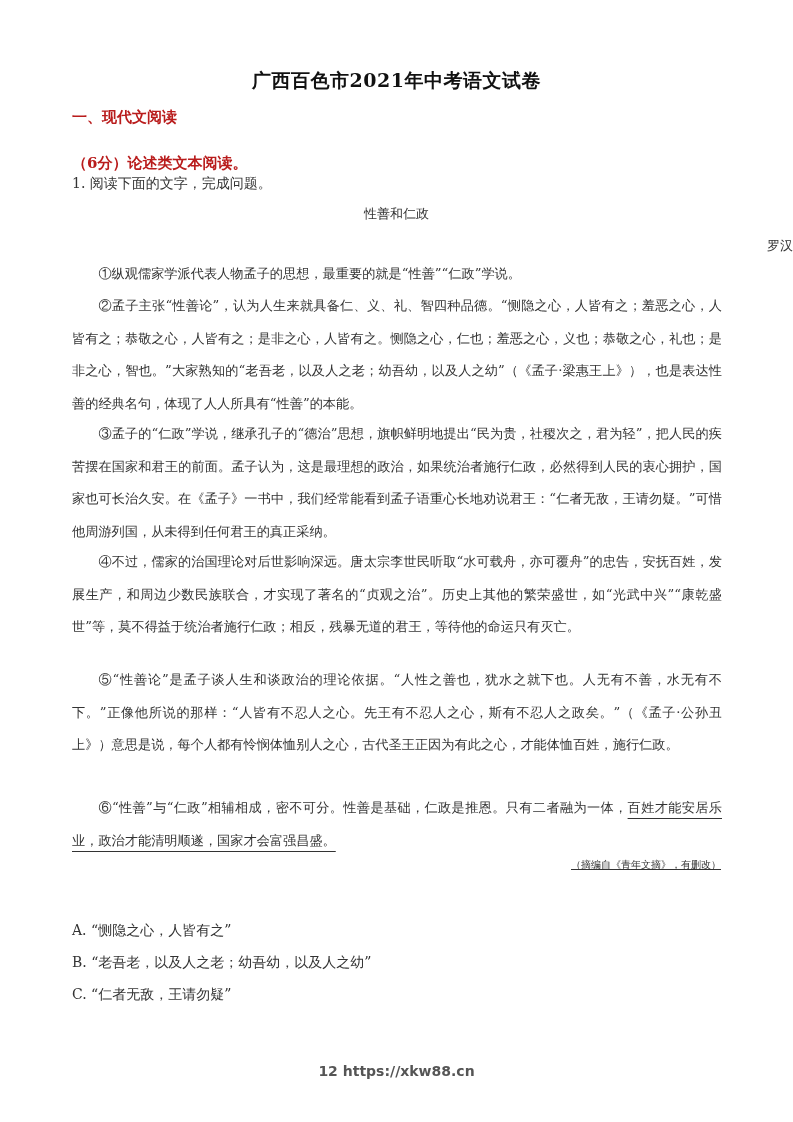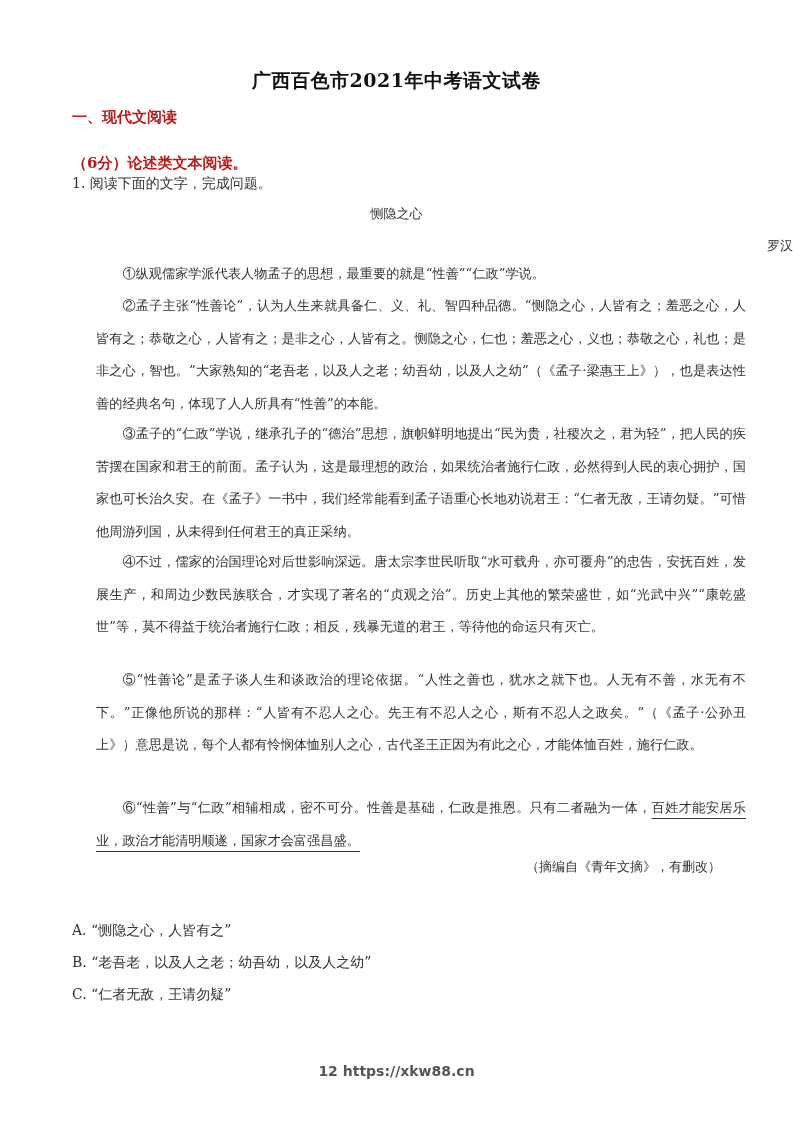--- a/index.html
+++ b/index.html
@@ -5,36 +5,36 @@
   html, body { margin: 0; padding: 0; background: #ffffff; }
   body { width: 793px; height: 1122px; position: relative; overflow: hidden;
          font-family: "DejaVu Serif", "Liberation Serif", serif; color: #222; }
   .page { position: absolute; left: 0; top: 0; width: 793px; height: 1122px; }
   .title { position: absolute; top: 68px; left: 0; width: 793px; text-align: center;
            font-size: 19px; font-weight: bold; letter-spacing: 0.5px; color: #111; }
   .sec { position: absolute; left: 72px; font-weight: bold; font-size: 15px; color: #b91c1c; }
   .line { position: absolute; left: 72px; font-size: 14px; color: #333; white-space: nowrap; }
   .center { position: absolute; left: 0; width: 793px; text-align: center; font-size: 13px; color: #333; }
   .para { position: absolute; left: 72px; width: 650px; font-size: 13.2px; line-height: 32.5px;
-          color: #333; text-indent: 2em; text-align: justify; text-align-last: left; margin-left: 24px; }
+          color: #333; text-indent: 2em; text-align: justify; text-align-last: left; }
   .u { text-decoration: underline; text-underline-offset: 6px; }
-  .source { position: absolute; right: 72px; top: 858px; font-size: 13px; color: #333; }
+  .source { position: absolute; right: 72px; top: 858px; font-size: 10px; color: #333; text-decoration: underline; }
   .footer { position: absolute; top: 1063px; left: 0; width: 793px; text-align: center;
             font-family: "DejaVu Sans", sans-serif; font-size: 14px; color: #555; font-weight: bold; }
 </style>
 </head>
 <body>
 
 <div class="page">
   <div class="title">广西百色市2021年中考语文试卷</div>
   <div class="sec" style="top:108px;">一、现代文阅读</div>
   <div class="sec" style="top:154px;">（6分）论述类文本阅读。</div>
   <div class="line" style="top:175px;">1. 阅读下面的文字，完成问题。</div>
 
-  <div class="center" style="top:205px;">恻隐之心</div>
+  <div class="center" style="top:205px;">性善和仁政</div>
   <div class="center" style="top:237px;text-align:right;">罗汉</div>
 
   <div class="para" style="top:258px;">①纵观儒家学派代表人物孟子的思想，最重要的就是“性善”“仁政”学说。</div>
   <div class="para" style="top:290px;">②孟子主张“性善论”，认为人生来就具备仁、义、礼、智四种品德。“恻隐之心，人皆有之；羞恶之心，人皆有之；恭敬之心，人皆有之；是非之心，人皆有之。恻隐之心，仁也；羞恶之心，义也；恭敬之心，礼也；是非之心，智也。”大家熟知的“老吾老，以及人之老；幼吾幼，以及人之幼”（《孟子·梁惠王上》），也是表达性善的经典名句，体现了人人所具有“性善”的本能。</div>
   <div class="para" style="top:418px;">③孟子的“仁政”学说，继承孔子的“德治”思想，旗帜鲜明地提出“民为贵，社稷次之，君为轻”，把人民的疾苦摆在国家和君王的前面。孟子认为，这是最理想的政治，如果统治者施行仁政，必然得到人民的衷心拥护，国家也可长治久安。在《孟子》一书中，我们经常能看到孟子语重心长地劝说君王：“仁者无敌，王请勿疑。”可惜他周游列国，从未得到任何君王的真正采纳。</div>
   <div class="para" style="top:546px;">④不过，儒家的治国理论对后世影响深远。唐太宗李世民听取“水可载舟，亦可覆舟”的忠告，安抚百姓，发展生产，和周边少数民族联合，才实现了著名的“贞观之治”。历史上其他的繁荣盛世，如“光武中兴”“康乾盛世”等，莫不得益于统治者施行仁政；相反，残暴无道的君王，等待他的命运只有灭亡。</div>
   <div class="para" style="top:664px;">⑤“性善论”是孟子谈人生和谈政治的理论依据。“人性之善也，犹水之就下也。人无有不善，水无有不下。”正像他所说的那样：“人皆有不忍人之心。先王有不忍人之心，斯有不忍人之政矣。”（《孟子·公孙丑上》）意思是说，每个人都有怜悯体恤别人之心，古代圣王正因为有此之心，才能体恤百姓，施行仁政。</div>
   <div class="para" style="top:792px;"><span>⑥“性善”与“仁政”相辅相成，密不可分。性善是基础，仁政是推恩。只有二者融为一体，</span><span class="u">百姓才能安居乐业，政治才能清明顺遂，国家才会富强昌盛。</span></div>
 
   <div class="source">（摘编自《青年文摘》，有删改）</div>

